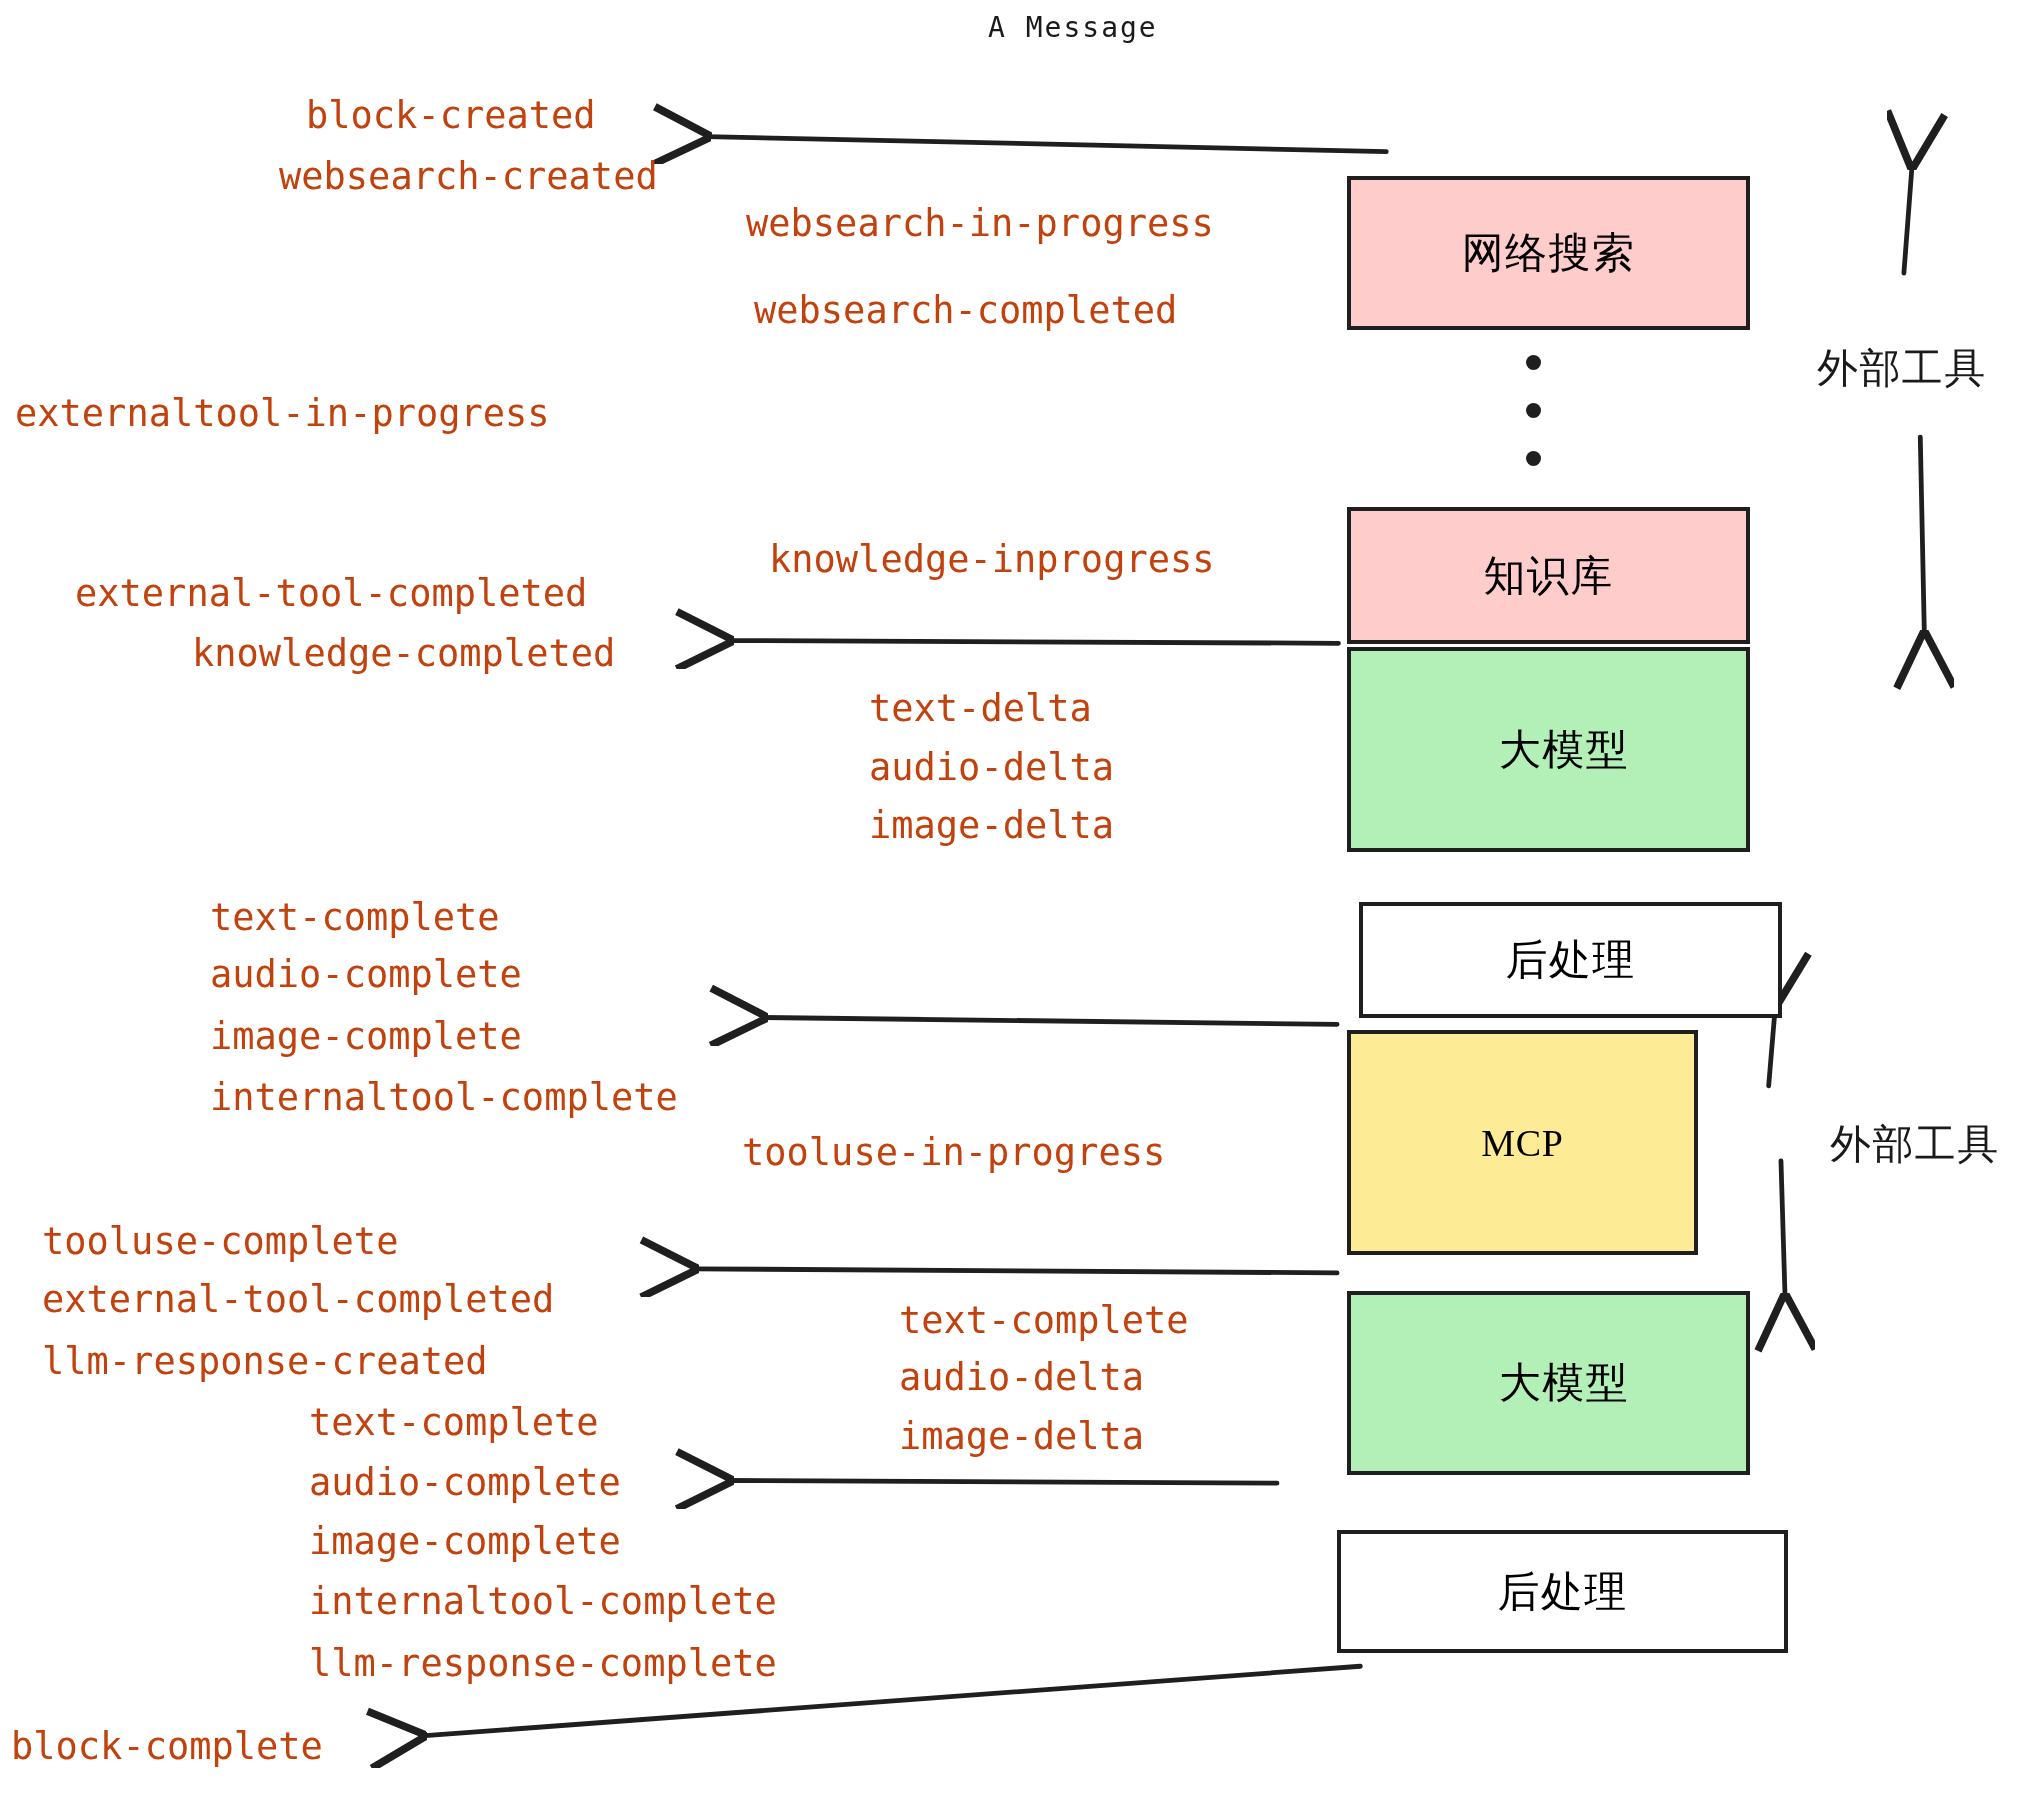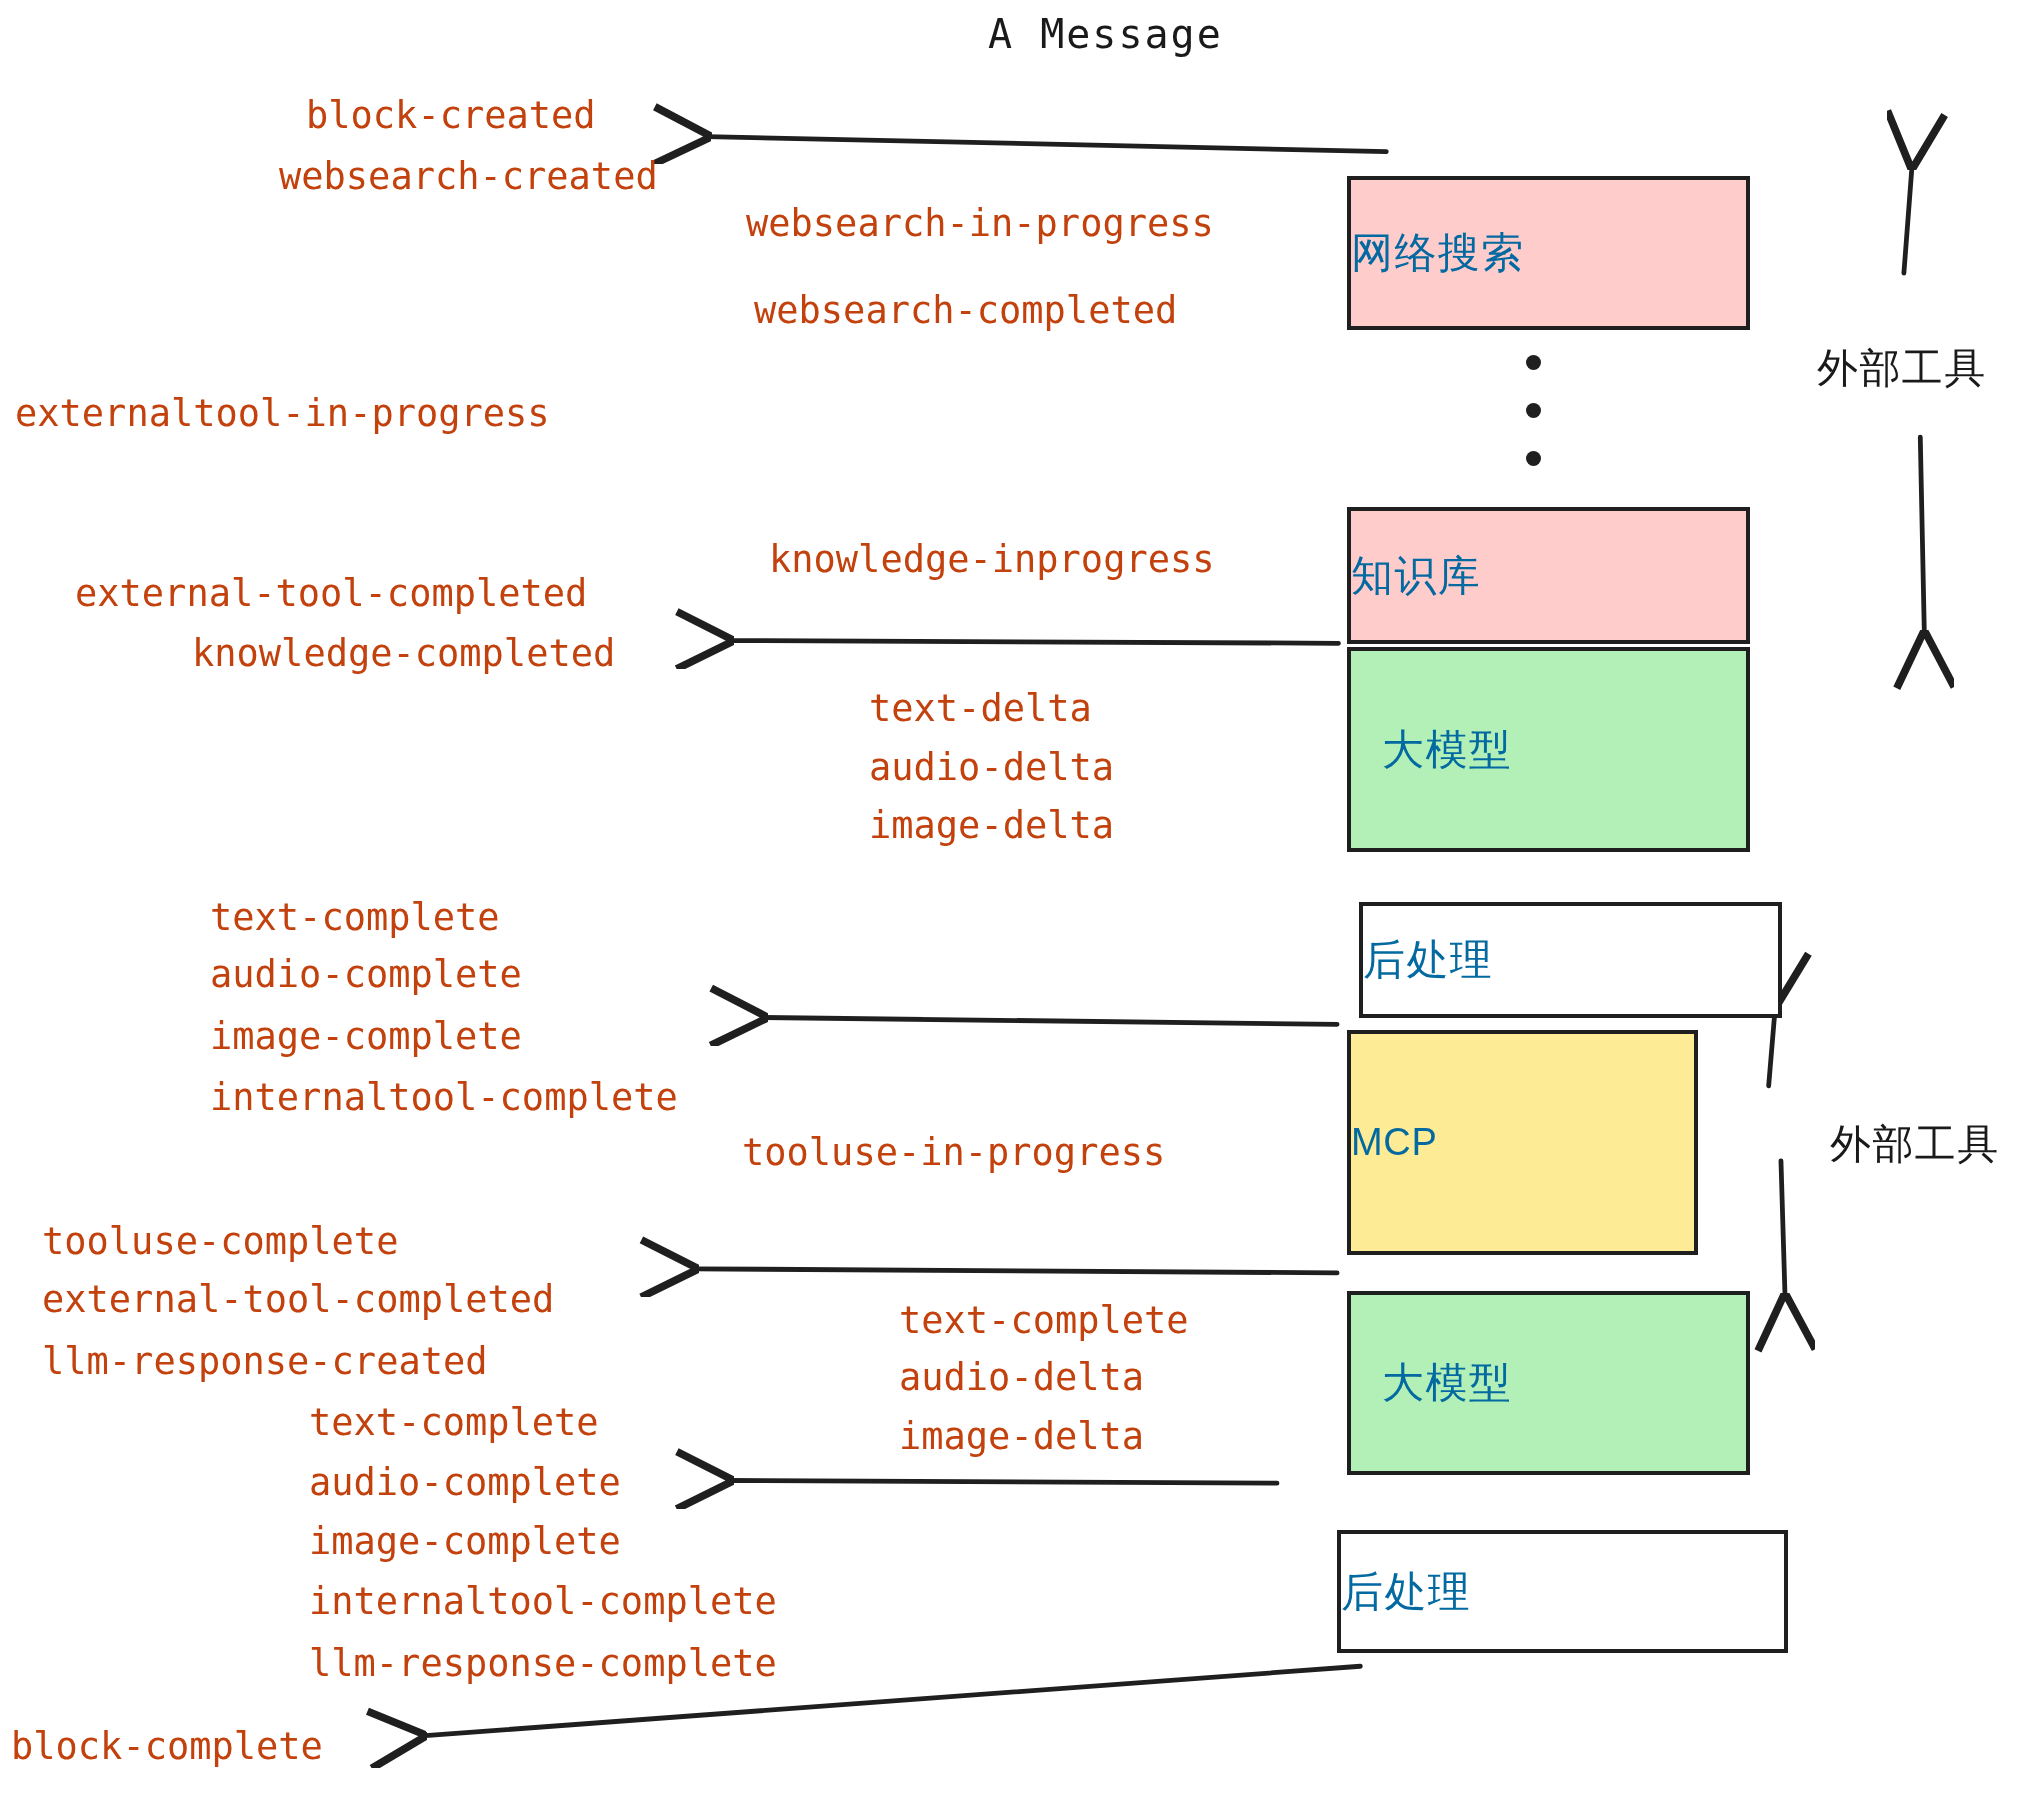--- a/index.html
+++ b/index.html
@@ -24,35 +24,36 @@
     font-size: 37px;
     line-height: 1;
     color: #c2410c;
     white-space: nowrap;
     letter-spacing: 0px;
   }
   
   .title {
     position: absolute;
     font-family: "DejaVu Sans Mono", "Liberation Mono", monospace;
-    font-size: 40px;
+    font-size: 28px;
     color: #1a1a1a;
     white-space: nowrap;
     letter-spacing: 2px;
   }
   
   .box {
     position: absolute;
     box-sizing: border-box;
     border: 4.1px solid #1f1f1f;
     display: flex;
     align-items: center;
-    font-family: Liberation Sans, sans-serif;
+    justify-content: center;
+    font-family: Liberation Serif, serif;
     font-size: 42px;
-    color: #0369a1;
+    color: #000000;
     letter-spacing: 1.4px;
   }
   .box.pink   { background: #FFCCCC; }
   .box.green  { background: #B3F0B8; padding-left: 31px; }
   .box.yellow { background: #FDEB96; }
   .box.white  { background: #FFFFFF; }
   .box.mcp    { font-size: 38px; letter-spacing: 0.7px; }
 
   
   .dots {

